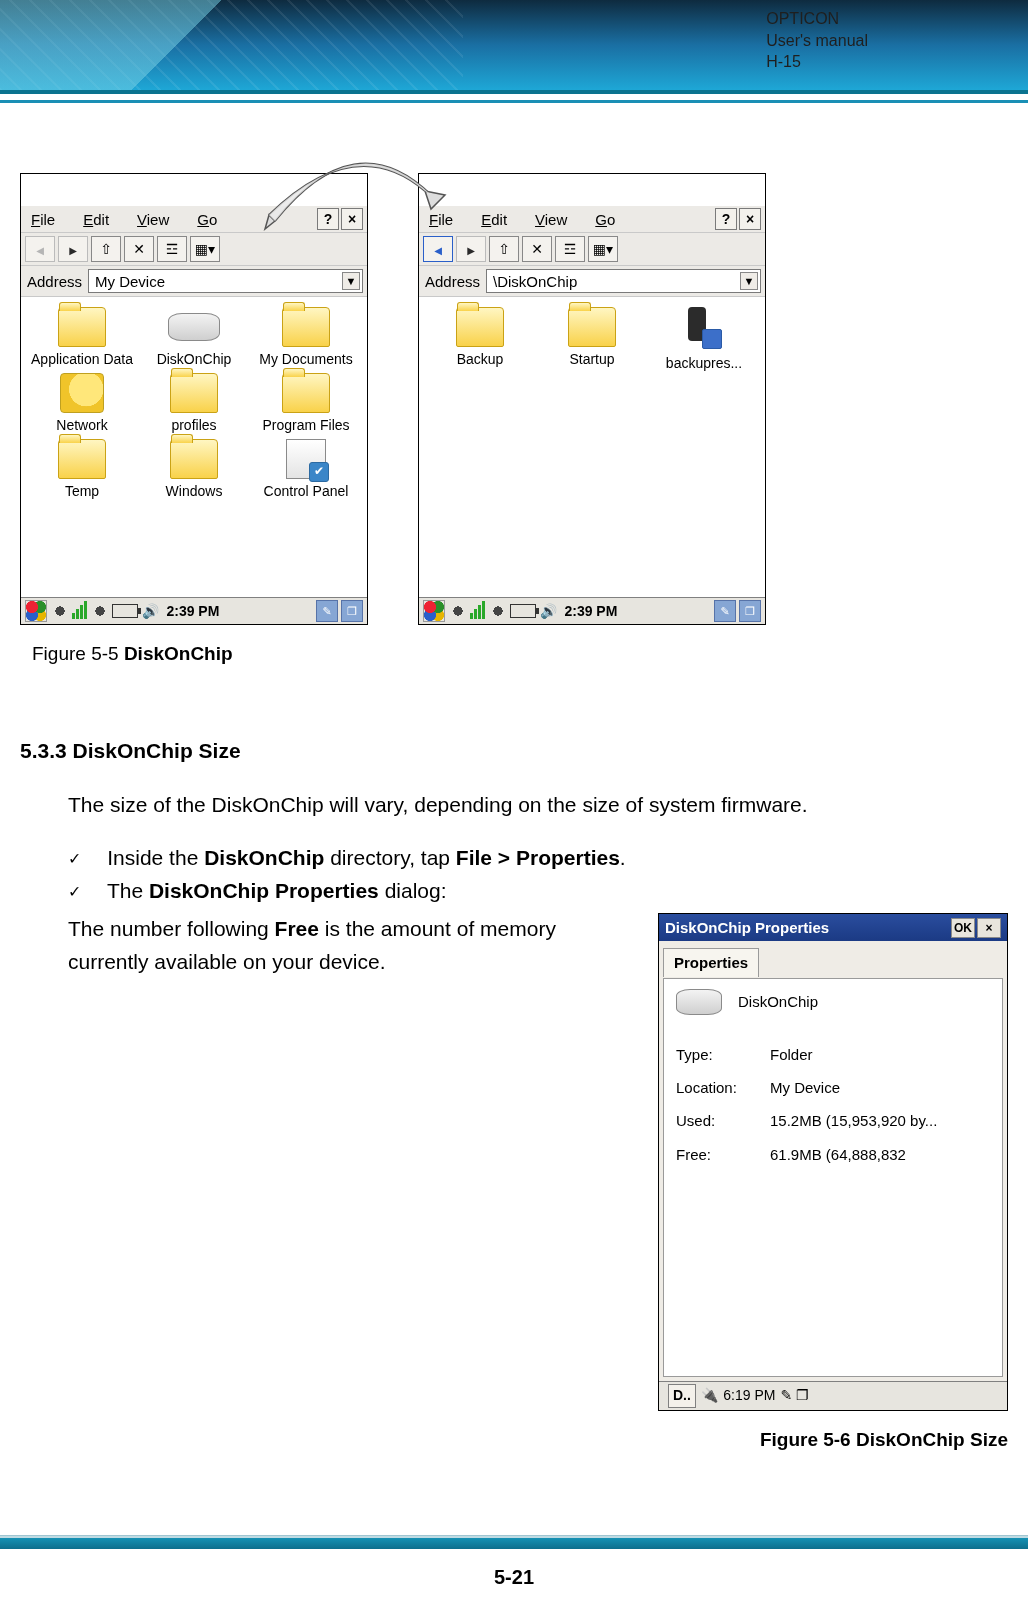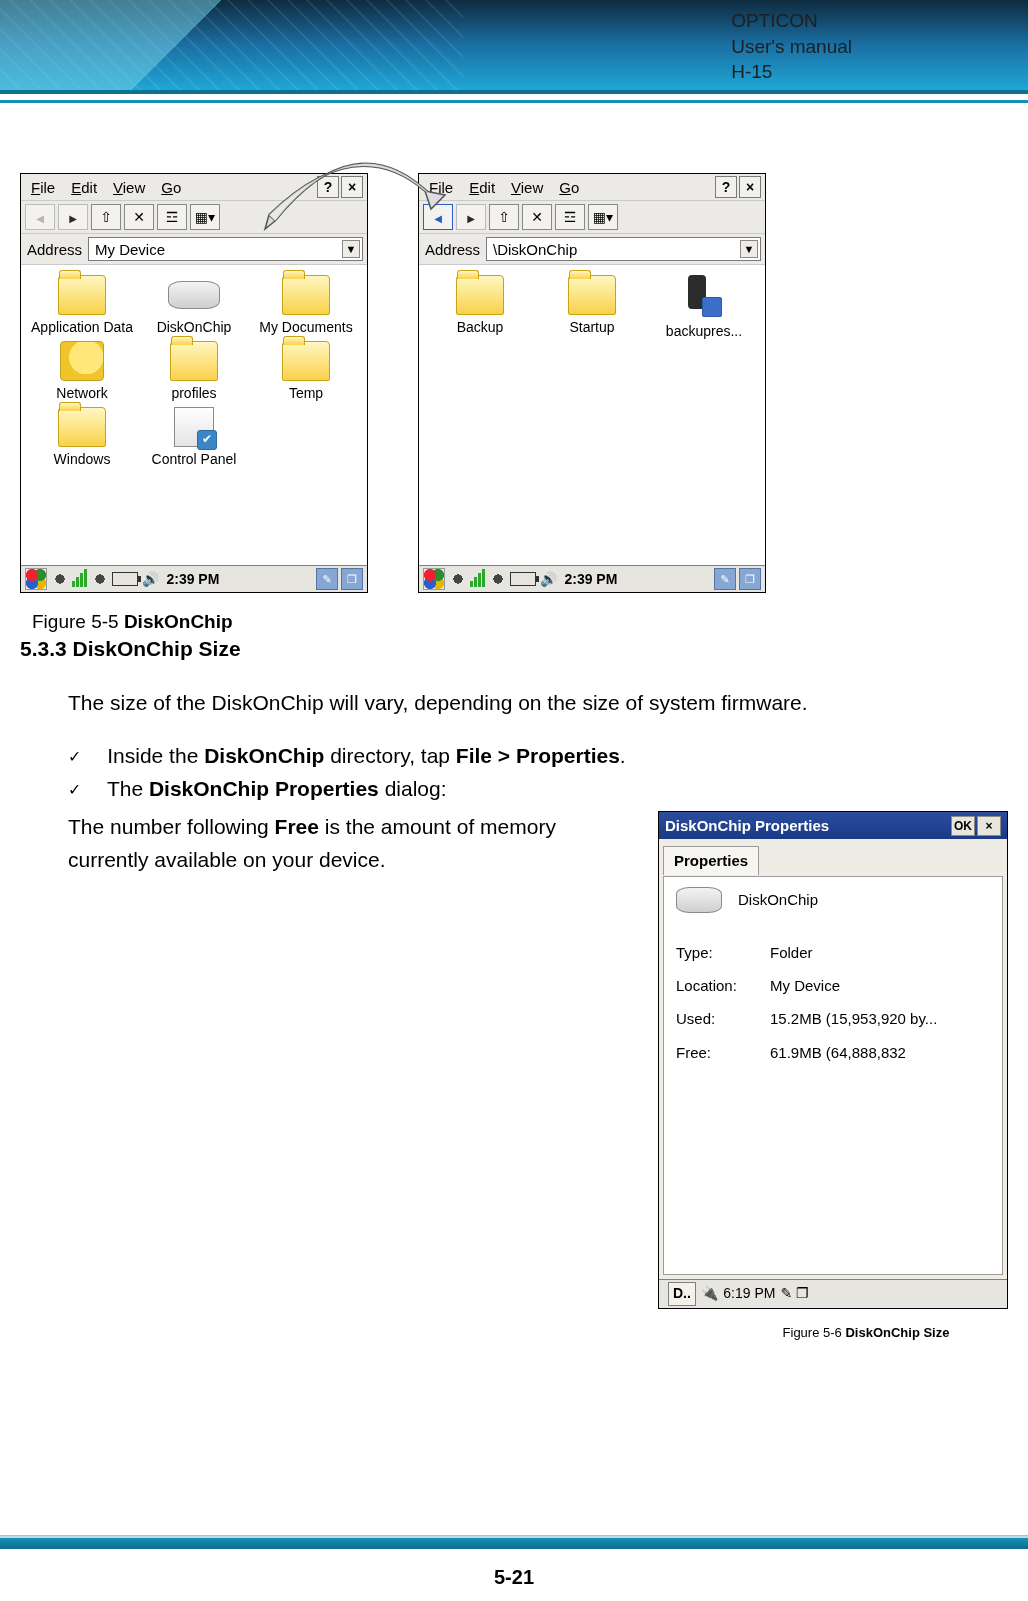--- a/index.html
+++ b/index.html
@@ -22,22 +22,22 @@
     background: linear-gradient(180deg, #0e2b3f 0%, #1a6fa3 50%, #1ea7d6 100%);
     overflow: hidden;
     border-bottom: 4px solid #0b738f;
   }
   .header-band .pcb {
     position: absolute; left: 0; top: 0; width: 45%; height: 100%;
     background: linear-gradient(135deg, rgba(120,210,230,.5) 0 40%, transparent 40%),
                 repeating-linear-gradient(45deg, rgba(255,255,255,.08) 0 2px, transparent 2px 14px);
   }
   .header-text {
-    position: absolute; right: 176px; top: 8px;
-    font-size: 19px; line-height: 1.35; color: #1f1f1f;
+    position: absolute; right: 160px; top: 8px;
+    font-size: 16px; line-height: 1.35; color: #1f1f1f;
   }
   .thin-top-line { height: 3px; background: #1a8fb5; margin-top: 6px; }
 
   .content { padding: 60px 20px 0 20px; position: relative; }
 
   
   .arrow-wrap {
     position: absolute;
     left: 255px; top: 48px;
     width: 200px; height: 80px;
@@ -45,24 +45,25 @@
 
   
   .explorers { display: flex; gap: 50px; margin-top: 10px; }
   .explorer {
     width: 348px;
     border: 1px solid #000;
     background: #fff;
   }
   .explorer.narrow { width: 348px; }
   .menubar {
-    display: flex; align-items: center; gap: 4px;
+    display: flex; align-items: center; gap: 16px;
     background: #eceae6; padding: 2px 4px;
     border-bottom: 1px solid #c9c9c9;
     font-size: 15px;
+    margin-top: 32px;
   }
   .menubar .mi { padding: 2px 6px; }
   .menubar .mi u { text-decoration: underline; }
   .menubar .rightbtns { margin-left: auto; display:flex; gap:2px; }
   .sqbtn {
     width: 22px; height: 22px; border: 1px solid #7a7a7a; background: #f3f1ec;
     display:flex; align-items:center; justify-content:center; font-size:14px; font-weight:bold;
   }
   .toolbar {
     display:flex; align-items:center; gap:3px; padding:3px 4px;
@@ -152,21 +153,21 @@
   .taskbar .dotspk { width:16px; height:16px; background: radial-gradient(circle,#444 0 40%, transparent 41%); border-radius:50%; }
   .taskbar .bat { width:26px; height:14px; border:1px solid #333; position:relative; }
   .taskbar .bat::after{content:"";position:absolute;right:-4px;top:3px;width:3px;height:6px;background:#333;}
   .taskbar .time { font-weight:bold; margin-left:2px; }
   .taskbar .endbtns { margin-left:auto; display:flex; gap:3px; }
   .taskbar .endbtns .eb { width:22px; height:22px; border:1px solid #5773a8; background:#86a6d4; display:flex; align-items:center; justify-content:center; color:#fff; font-size:11px; }
 
   .fig-cap { font-size: 19px; margin: 18px 0 0 12px; }
   .fig-cap .bold { font-weight: bold; }
 
-  .section { font-size: 21px; line-height: 1.55; }
+  .section { margin-top: 70px; font-size: 21px; line-height: 1.55; }
   .section h3 { font-size: 21px; font-weight: bold; margin: 0 0 6px 0; }
   .section .indent { margin-left: 48px; }
   .section .chk { list-style: none; padding-left: 48px; margin: 6px 0; }
   .section .chk li::before { content: "✓"; margin-right: 20px; font-size:16px; position:relative; top:-1px; }
   .section .wrapcol { display:flex; gap:32px; align-items:flex-start; }
   .section .leftcol { flex: 1; }
 
   
   .props-dialog {
     width: 350px; border:1px solid #000; background:#efece6;
@@ -194,21 +195,21 @@
     border:1px solid #8a8a8a; border-radius:14px/7px;
   }
 
   .taskbar2 {
     display:flex; align-items:center; gap:5px;
     border-top:1px solid #808080; background:#e7e5df;
     padding:2px 4px; font-size:14px;
   }
   .taskbar2 .appbtn { border:1px solid #808080; background:#f4f1eb; padding:0 4px; font-weight:bold; }
 
-  .fig-cap2 { font-size:13px; text-align:center; margin:14px 0 0 66px; }
+  .fig-cap2 { font-size:19px; text-align:right; margin:14px 0 0 66px;font-weight:bold; }
 
   .footer-band {
     position: absolute; left:0; right:0; bottom: 52px;
     height: 14px;
     background: linear-gradient(#1798bc,#0d6e8c);
     border-top: 1px solid #9fc6d2;
   }
   .footer-band::before {
     content:""; display:block; height:2px; background:#c0dbe3; margin-bottom:4px;
   }
@@ -289,20 +290,24 @@
               <div class="ficon"></div>
               <span>My Documents</span>
             </div>
             <div class="icon-item">
               <div class="neticon"></div>
               <span>Network</span>
             </div>
             <div class="icon-item">
               <div class="ficon"></div>
               <span>profiles</span>
+            </div>
+            <div class="icon-item">
+              <div class="ficon"></div>
+              <span>Program Files</span>
             </div>
             <div class="icon-item">
               <div class="ficon"></div>
               <span>Temp</span>
             </div>
             <div class="icon-item">
               <div class="ficon"></div>
               <span>Windows</span>
             </div>
             <div class="icon-item">

